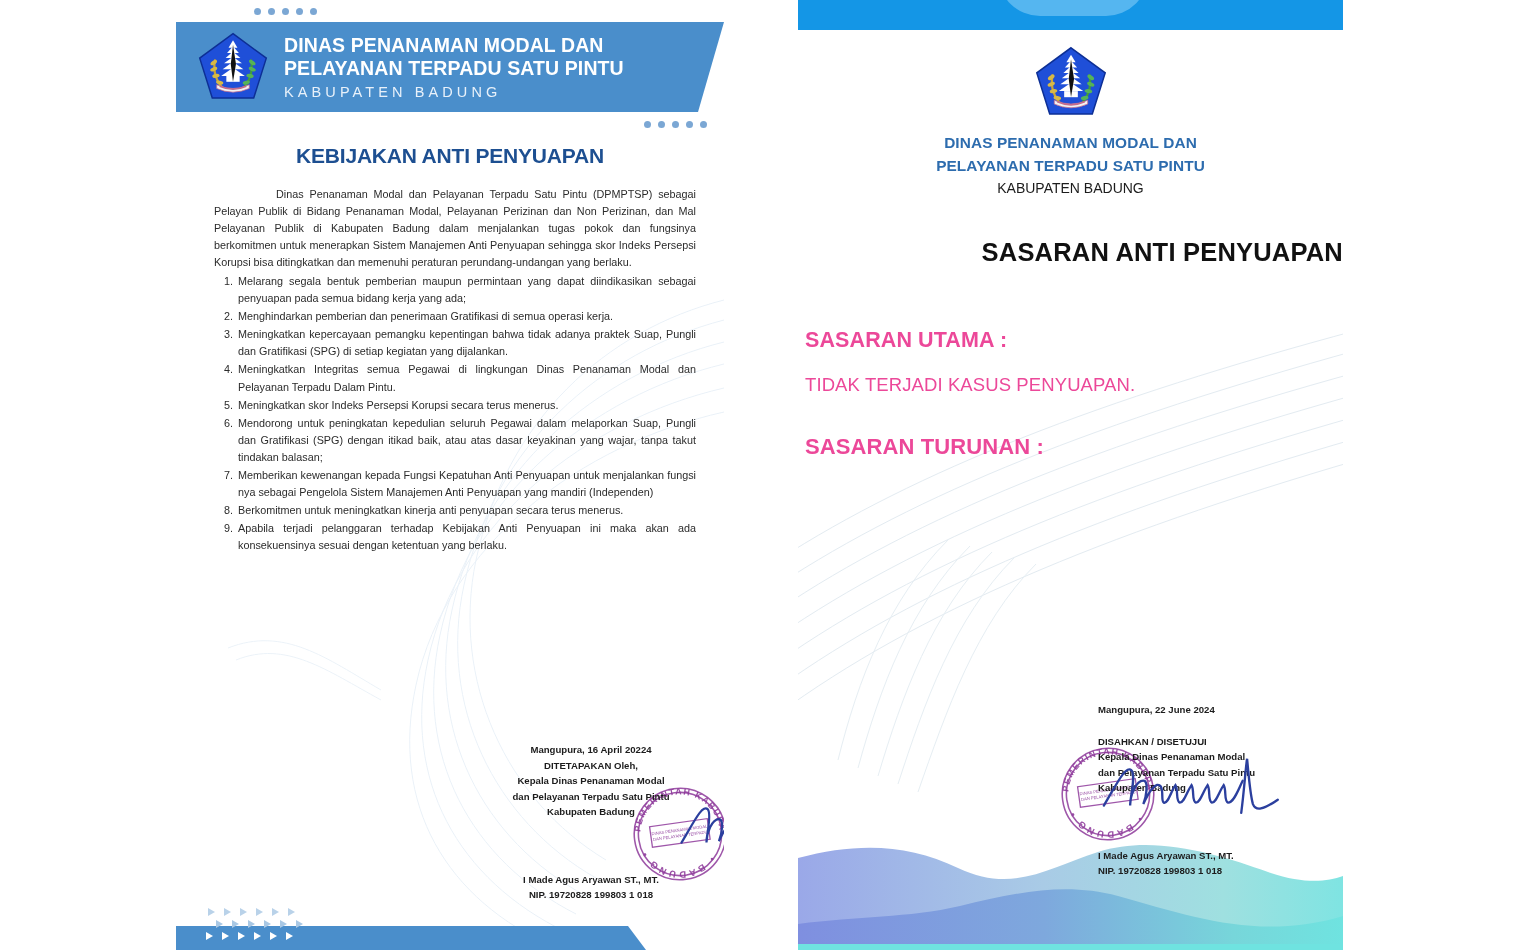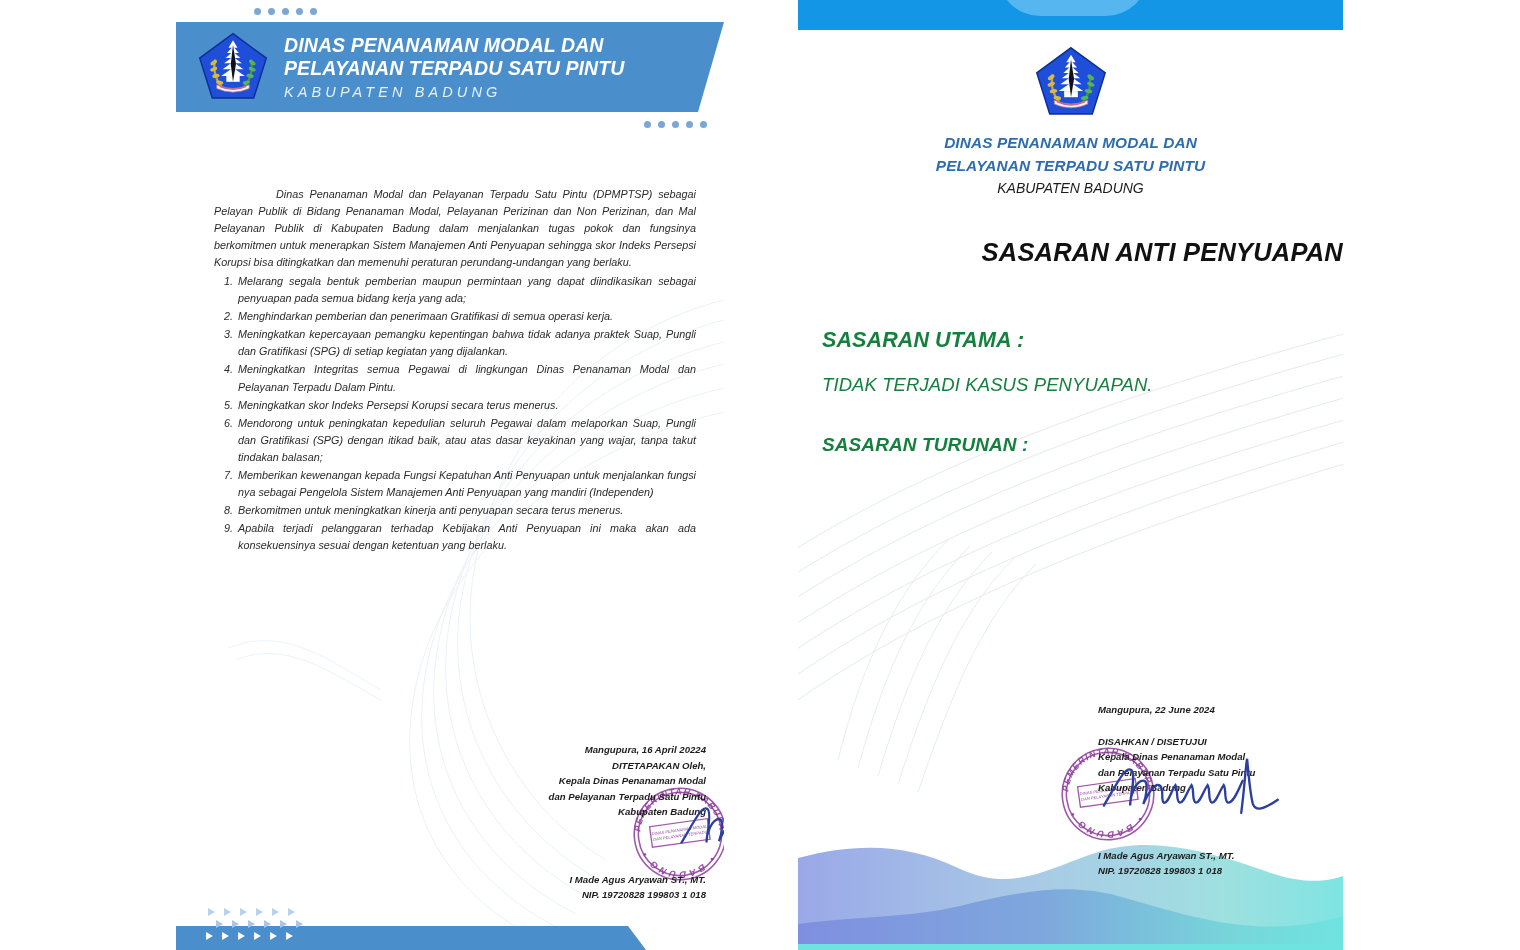--- a/index.html
+++ b/index.html
@@ -3,21 +3,21 @@
 <meta charset="utf-8">
 <title>Kebijakan &amp; Sasaran Anti Penyuapan</title>
 <style>
   * { box-sizing: border-box; margin: 0; padding: 0; }
   html, body {
     width: 1520px; height: 950px;
     background: #ffffff;
     font-family: "Liberation Sans", sans-serif;
     overflow: hidden;
   }
-  #stage { position: relative; width: 1520px; height: 778px; background: #fff; font-style: italic; }
+  #stage { position: relative; width: 1520px; height: 778px; background: #fff; }
 
   
   #doc-left {
     position: absolute; left: 176px; top: 0; width: 548px; height: 950px;
     background: #ffffff; overflow: hidden;
   }
   
   .swirl-left { position: absolute; inset: 0; pointer-events: none; z-index: 0; opacity: .55; }
 
   .dots-row { position: absolute; display: flex; gap: 7px; z-index: 4; }
@@ -58,21 +58,21 @@
   #left-body p.ind2 { text-indent: 86px; }
   #left-body ol {
     margin: 0 0 0 0; padding-left: 22px; list-style: decimal;
   }
   #left-body ol li { margin-bottom: 1px; padding-left: 2px; text-align: justify; }
   #left-body .closing { margin-top: 14px; }
 
   #left-sign {
     position: absolute; left: 300px; top: 742px; width: 230px; z-index: 5;
     font-size: 9.6px; font-weight: bold; color: #1c1c1c; line-height: 1.62;
-    text-align: right;
+    text-align: center;
   }
   #left-sign .gap { height: 52px; }
 
   #stamp-left { position: absolute; left: 452px; top: 782px; width: 104px; height: 104px; z-index: 4; }
   #sig-left { position: absolute; left: 500px; top: 790px; width: 180px; height: 72px; z-index: 6; }
 
   
   .arrows { position: absolute; z-index: 4; display: flex; gap: 9px; }
   .arrows i {
     width: 0; height: 0; border-left: 7px solid currentColor;
@@ -107,24 +107,24 @@
     position: absolute; left: 0; top: 131px; width: 545px; text-align: center; z-index: 3;
   }
   #r-org .o1, #r-org .o2 { color: #2d6cae; font-weight: bold; font-size: 15.4px; line-height: 1.5; letter-spacing: .1px; }
   #r-org .o3 { color: #1c1c1c; font-size: 14px; margin-top: 3px; }
 
   #r-title {
     position: absolute; left: 0; top: 238px; width: 545px; text-align: right; z-index: 3;
     color: #111111; font-weight: bold; font-size: 25.5px; letter-spacing: .2px;
   }
 
-  #r-body { position: absolute; left: 24px; top: 328px; width: 500px; z-index: 3; color: #15803d; }
+  #r-body { position: absolute; left: 7px; top: 328px; width: 500px; z-index: 3; color: #ec4899; }
   #r-body .hd { font-weight: bold; font-size: 21.5px; letter-spacing: .1px; }
   #r-body .sub { font-size: 18.5px; margin-top: 21px; letter-spacing: .1px; }
-  #r-body .hd2 { font-weight: bold; font-size: 19px; margin-top: 38px; letter-spacing: .1px; }
+  #r-body .hd2 { font-weight: bold; font-size: 22px; margin-top: 38px; letter-spacing: .1px; }
   #r-body ol { margin: 6px 0 0 0; padding-left: 34px; list-style: decimal; }
   #r-body ol li { font-size: 19.5px; line-height: 1.33; text-align: justify; padding-left: 1px; }
 
   #right-sign {
     position: absolute; left: 300px; top: 702px; width: 240px; z-index: 5;
     font-size: 9.6px; font-weight: bold; color: #1c1c1c; line-height: 1.62;
   }
   #right-sign .date { margin-bottom: 16px; }
   #stamp-right { position: absolute; left: 258px; top: 742px; width: 104px; height: 104px; z-index: 4; }
   #sig-right { position: absolute; left: 300px; top: 750px; width: 190px; height: 76px; z-index: 6; }
@@ -205,20 +205,21 @@
     </div>
 
     <div class="dots-row" id="dots-mid">
       <i></i>
         <i></i>
         <i></i>
         <i></i>
         <i></i>
     </div>
 
+    <div id="policy-title">KEBIJAKAN ANTI PENYUAPAN</div>
 
     <div id="left-body">
       <p class="ind">Dinas Penanaman Modal dan Pelayanan Terpadu Satu Pintu (DPMPTSP) sebagai Pelayan Publik di Bidang Penanaman Modal, Pelayanan Perizinan dan Non Perizinan, dan Mal Pelayanan Publik di Kabupaten Badung dalam menjalankan tugas pokok dan fungsinya  berkomitmen untuk menerapkan Sistem Manajemen Anti Penyuapan sehingga skor Indeks Persepsi Korupsi bisa ditingkatkan dan memenuhi peraturan perundang-undangan yang berlaku.</p>
       <ol>
         <li>Melarang segala bentuk pemberian maupun permintaan yang dapat diindikasikan sebagai penyuapan pada semua bidang kerja yang ada;</li>
         <li>Menghindarkan pemberian dan penerimaan Gratifikasi di semua operasi kerja.</li>
         <li>Meningkatkan kepercayaan pemangku kepentingan bahwa tidak adanya praktek Suap, Pungli dan Gratifikasi (SPG) di setiap kegiatan yang dijalankan.</li>
         <li>Meningkatkan Integritas semua Pegawai di lingkungan Dinas Penanaman Modal dan Pelayanan Terpadu Dalam Pintu.</li>
         <li>Meningkatkan skor Indeks Persepsi Korupsi secara terus menerus.</li>
         <li>Mendorong untuk peningkatan kepedulian seluruh Pegawai dalam melaporkan Suap, Pungli dan Gratifikasi (SPG) dengan itikad baik, atau atas dasar keyakinan yang wajar, tanpa takut tindakan balasan;</li>

